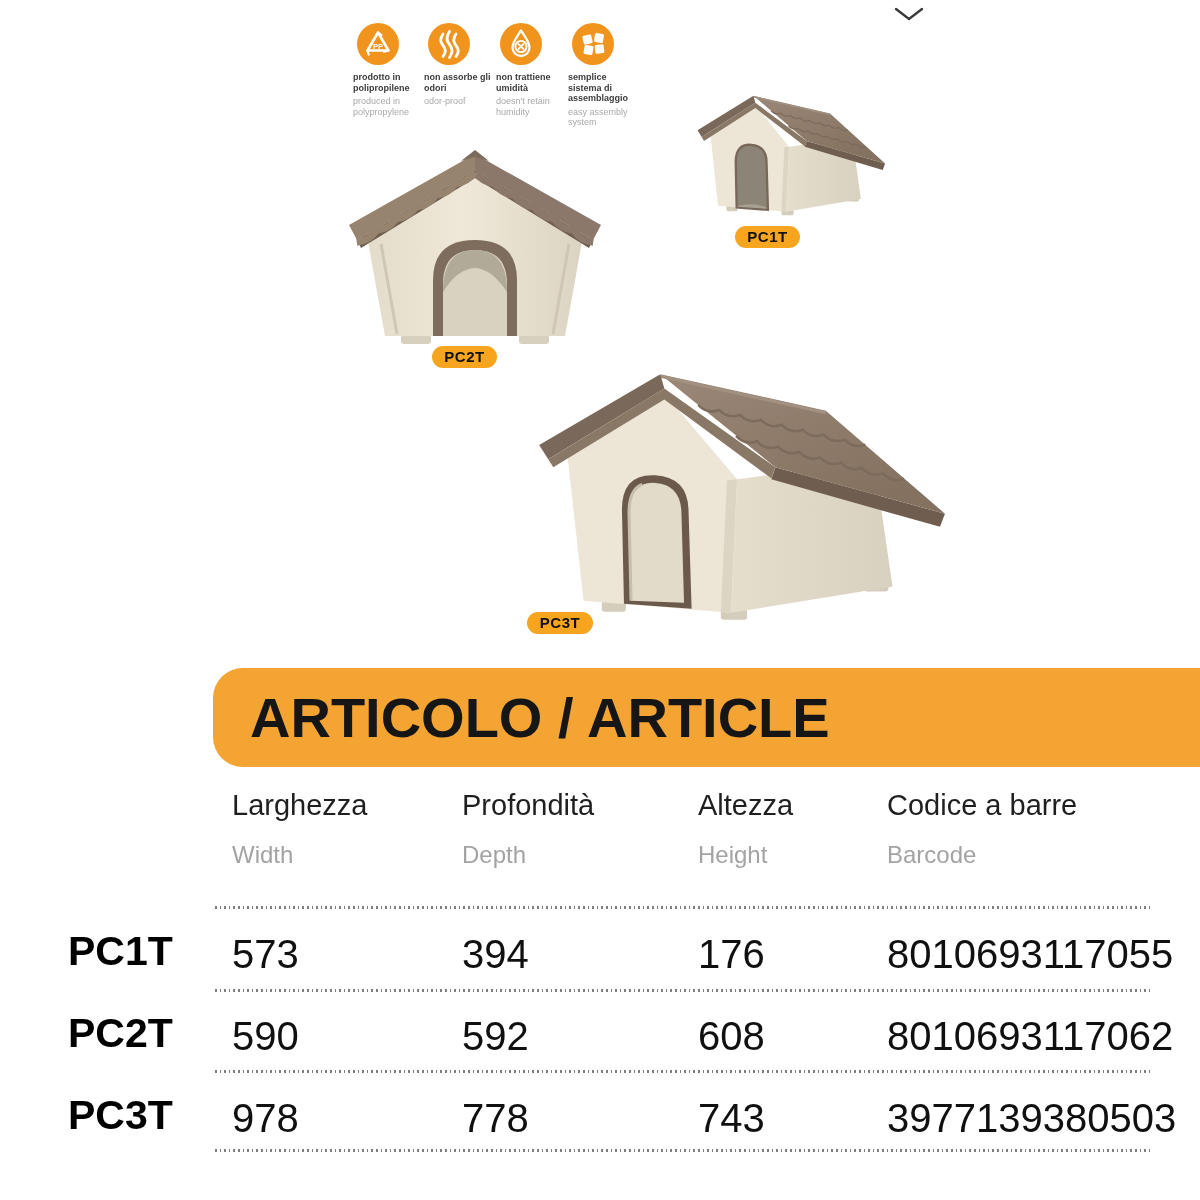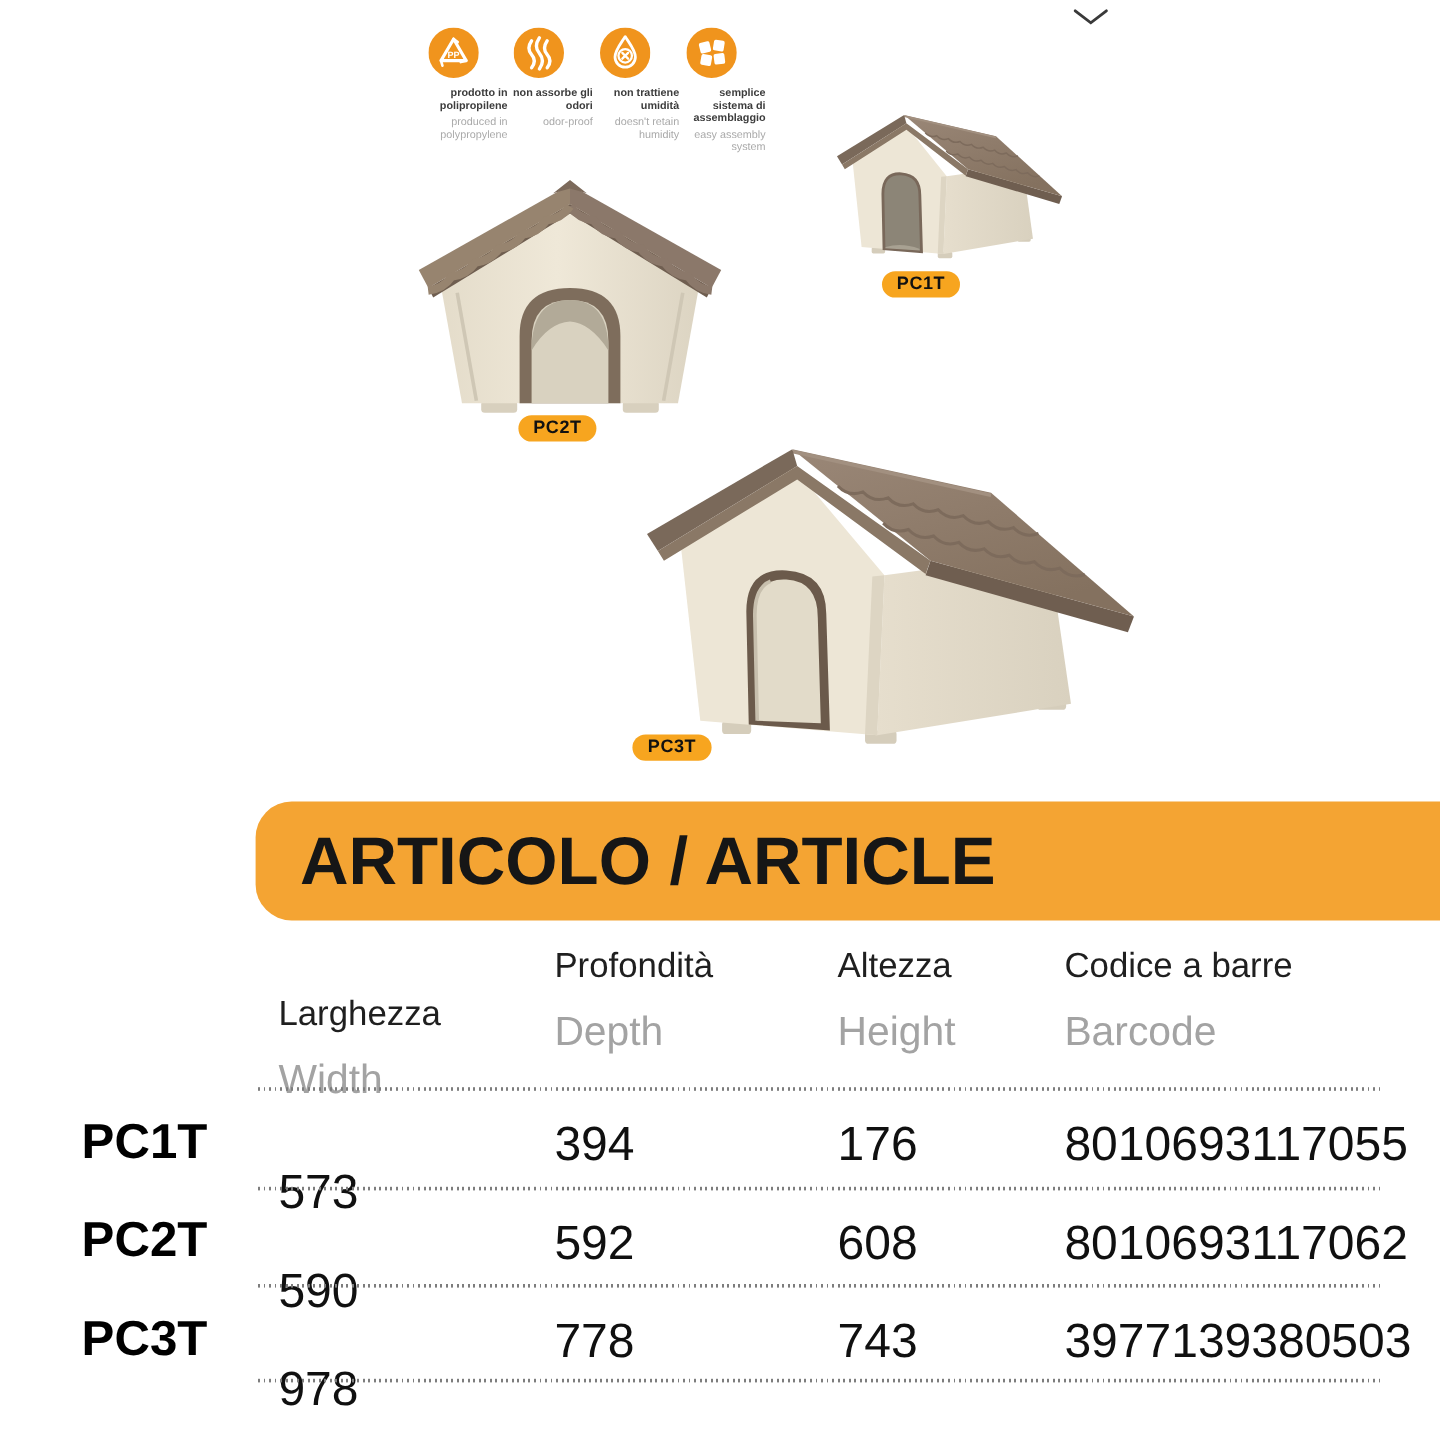--- a/index.html
+++ b/index.html
@@ -1,21 +1,21 @@
 <!DOCTYPE html>
 <html><head>
 <meta charset="utf-8">
 <style>
   html,body{margin:0;padding:0;background:#ffffff;}
   .page{
     position:relative;width:1200px;height:1200px;background:#ffffff;
     font-family:"Liberation Sans", sans-serif;overflow:hidden;
   }
   
-  .feature{position:absolute;width:70px;top:23px;text-align:right;}
+  .feature{position:absolute;width:70px;top:23px;}
   .feature .ficon{display:block;width:42px;height:42px;margin-left:4px;}
   .f-it{margin-top:7px;font-size:9px;line-height:10.5px;font-weight:bold;color:#3c3c3c;}
   .f-en{margin-top:3px;font-size:9px;line-height:10.5px;color:#a9a9a9;}
   .feat-1{left:353px;}.feat-2{left:424px;}.feat-3{left:496px;}.feat-4{left:568px;}
   
   .product{position:absolute;}
   .badge{
     position:absolute;background:#F7A51F;border-radius:11px;
     color:#111;font-size:15px;font-weight:bold;letter-spacing:.5px;
     text-align:center;line-height:22px;height:22px;
@@ -27,22 +27,22 @@
   
   .banner{
     position:absolute;left:213px;top:668px;width:1056px;height:99px;
     background:#F4A433;border-radius:30px;
   }
   .banner-text{
     position:absolute;left:37px;top:0;line-height:99px;
     font-size:56px;font-weight:bold;letter-spacing:0px;color:#161616;
   }
   .hdr-it{position:absolute;top:789px;font-size:29px;color:#1f1f1f;}
-  .hdr-en{position:absolute;top:841px;font-size:34px;color:#a3a3a3;}
-  .col-w{left:232px;margin-top:40px;}.col-d{left:462px;}.col-h{left:698px;text-align:center;}.col-b{left:887px;}
+  .hdr-en{position:absolute;top:841px;font-size:24px;color:#a3a3a3;}
+  .col-w{left:232px;}.col-d{left:462px;}.col-h{left:698px;text-align:center;}.col-b{left:887px;}
   .dots{
     position:absolute;left:215px;width:938px;height:3px;
     background-image:repeating-linear-gradient(to right,#7d7d7d 0 1.6px,transparent 1.6px 4.6px);
   }
   .dots-1{top:906px;}.dots-2{top:989px;}.dots-3{top:1070px;}.dots-4{top:1149px;}
   .row-label{position:absolute;left:68px;font-size:41px;font-weight:bold;color:#000;}
   .cell{position:absolute;font-size:40px;color:#101010;}
   .r1l{top:928px;}.r1c{top:932px;}
   .r2l{top:1010px;}.r2c{top:1014px;}
   .r3l{top:1092px;}.r3c{top:1096px;}

